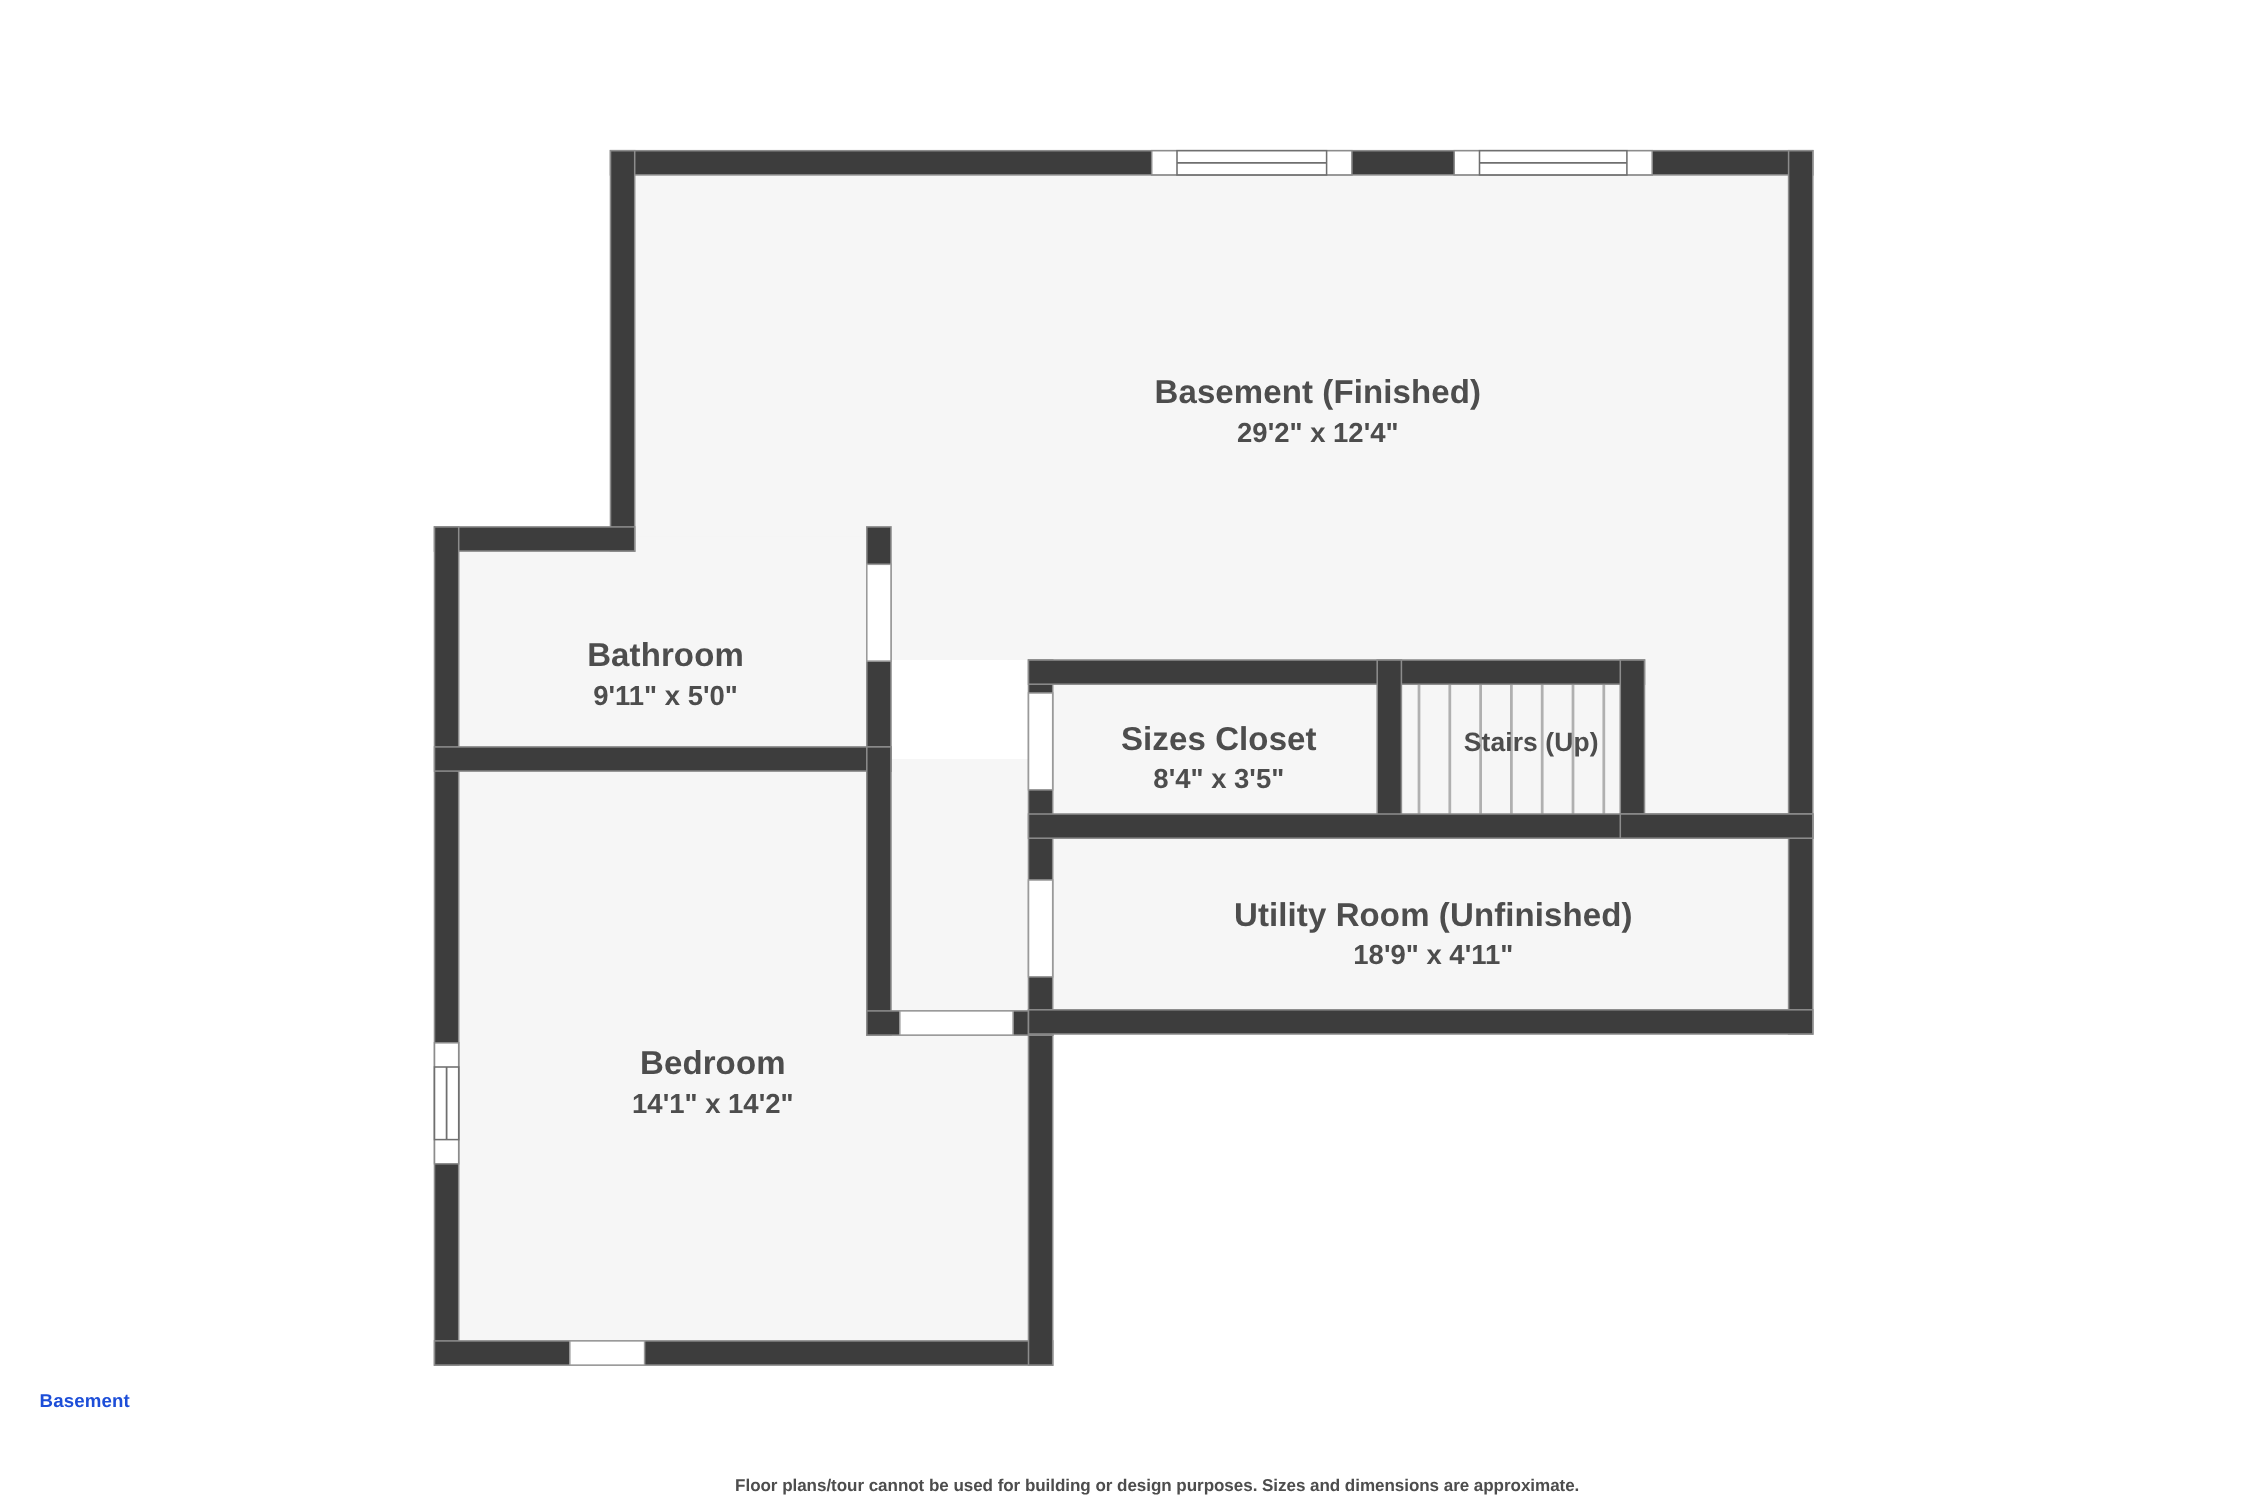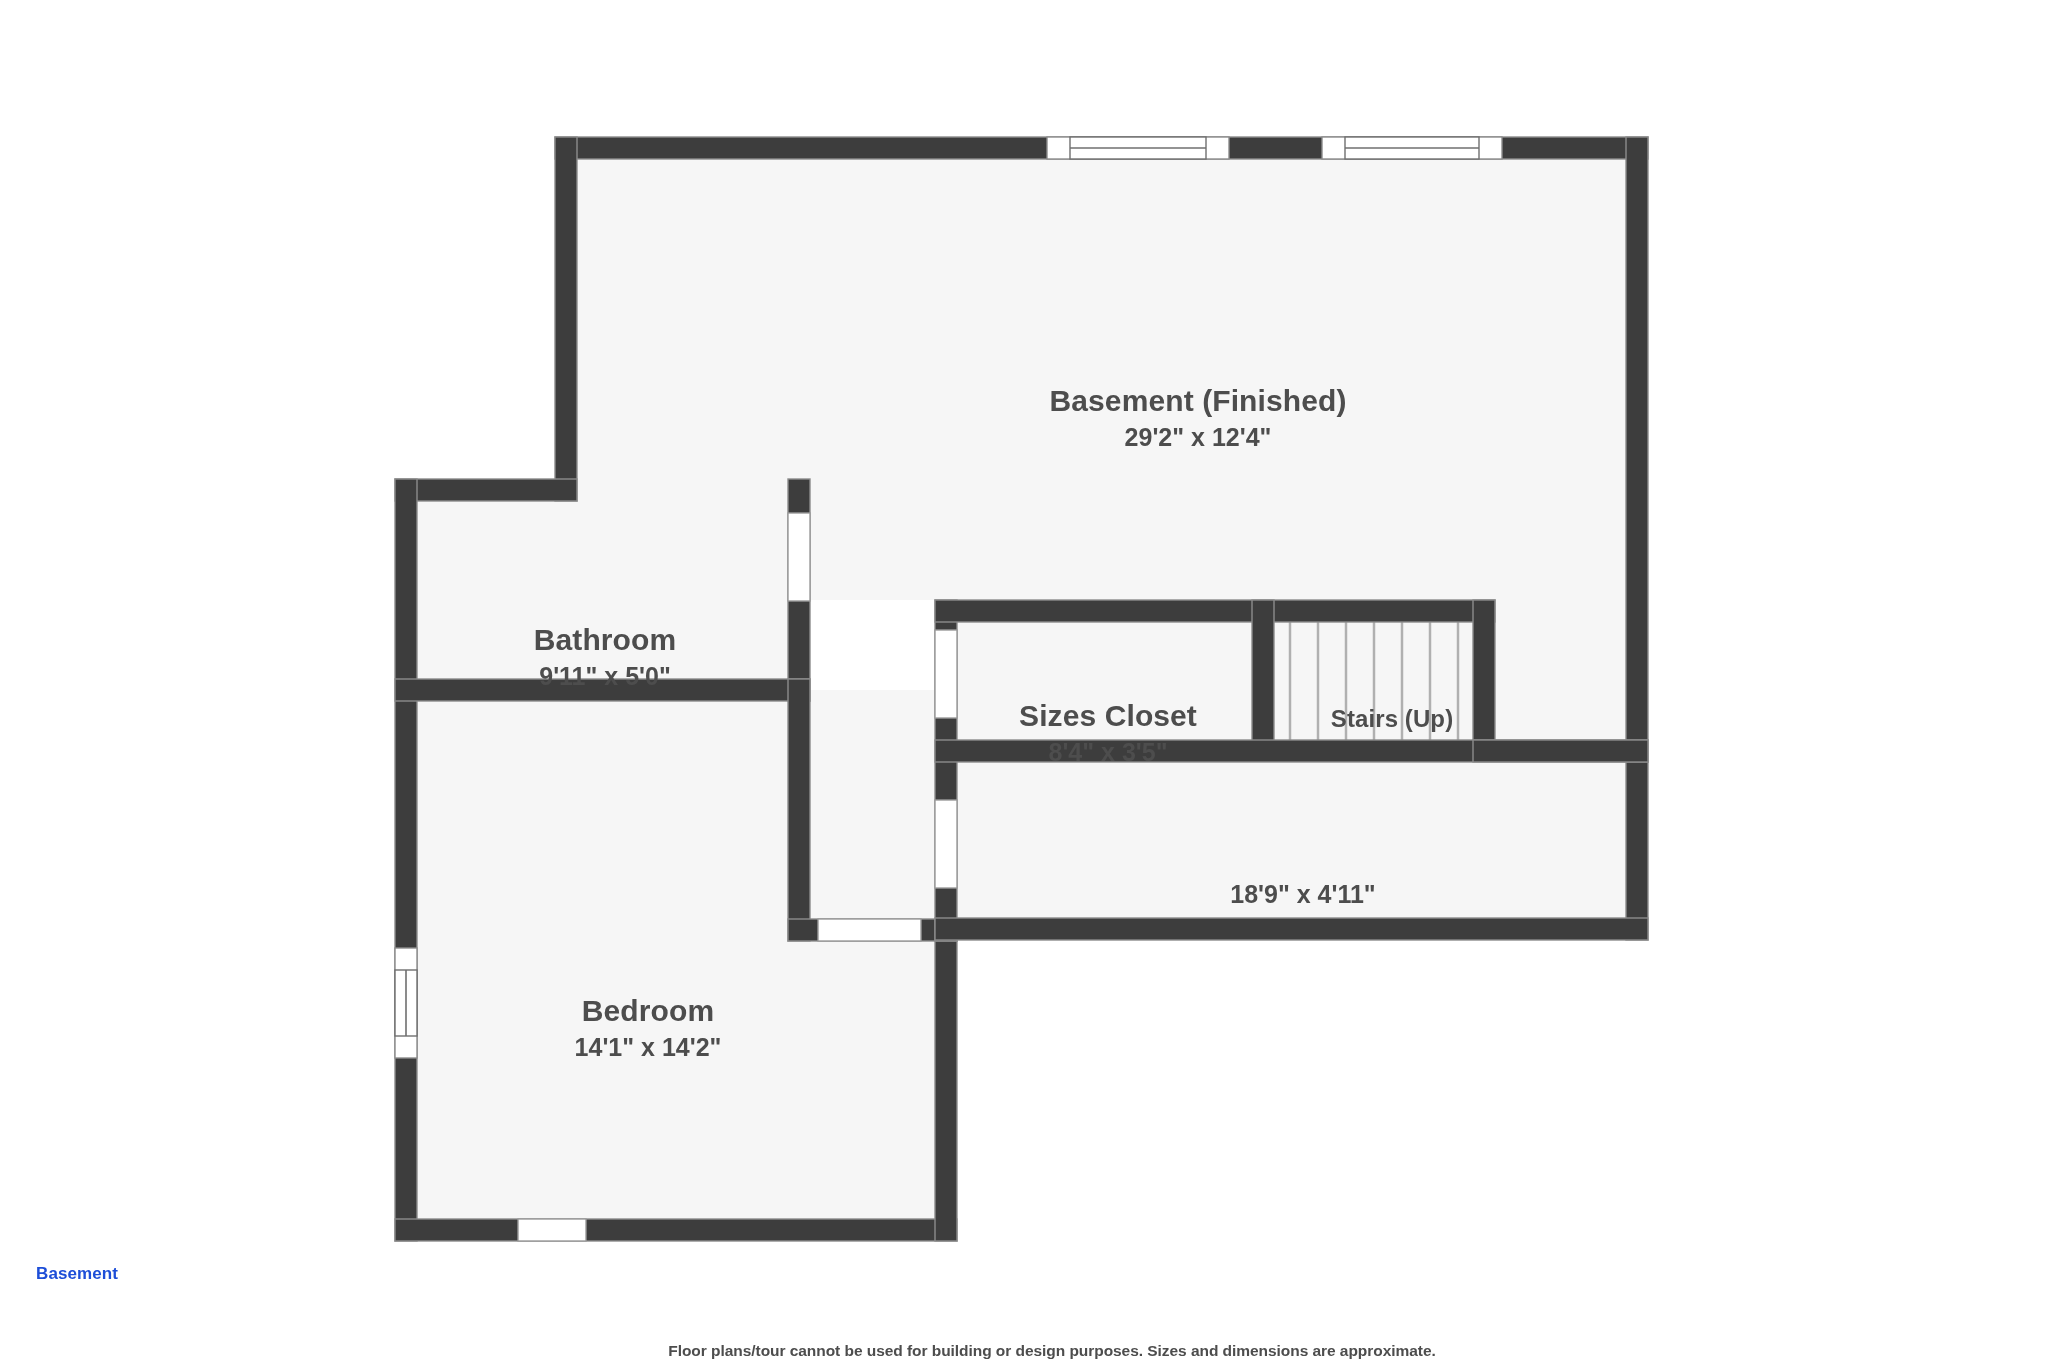--- a/index.html
+++ b/index.html
@@ -24,21 +24,20 @@
     width: 2048px;
     height: 1365px;
   }
 
   .room-label {
     position: absolute;
     text-align: center;
     white-space: nowrap;
     transform: translate(-50%, -50%);
     pointer-events: none;
-    margin-top: 43px;
   }
   .room-name {
     font-size: 30px;
     font-weight: bold;
     color: #4d4d4d;
     letter-spacing: 0.1px;
     line-height: 1.18;
   }
   .room-dims {
     font-size: 25px;
@@ -193,20 +192,21 @@
 <div class="room-label" style="left:1108px; top:690px;">
   <div class="room-name">Sizes Closet</div>
   <div class="room-dims">8'4" x 3'5"</div>
 </div>
 
 <div class="room-label single" style="left:1392px; top:676px;">
   <div class="room-name">Stairs (Up)</div>
 </div>
 
 <div class="room-label" style="left:1303px; top:850px;">
+  <div class="room-name">Utility Room (Unfinished)</div>
   <div class="room-dims">18'9" x 4'11"</div>
 </div>
 
 <div class="room-label" style="left:648px; top:985px;">
   <div class="room-name">Bedroom</div>
   <div class="room-dims">14'1" x 14'2"</div>
 </div>
 
 <div id="floor-title">Basement</div>
 <div id="disclaimer">Floor plans/tour cannot be used for building or design purposes. Sizes and dimensions are approximate.</div>

